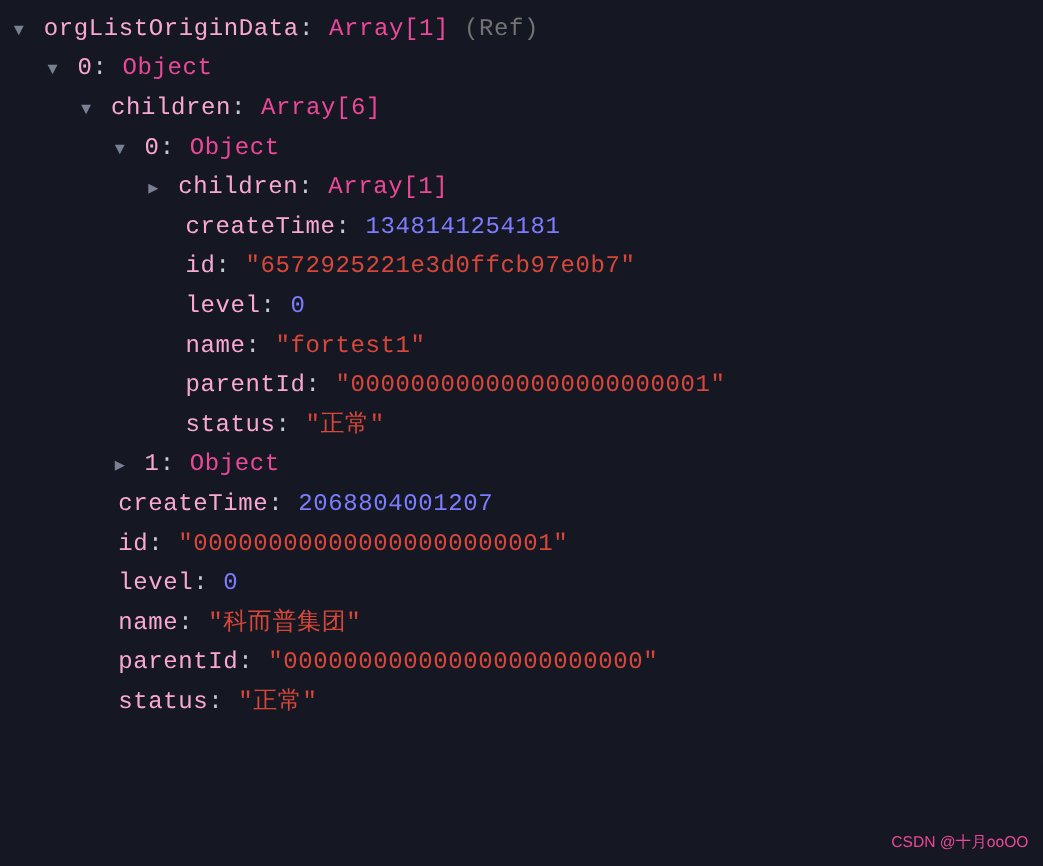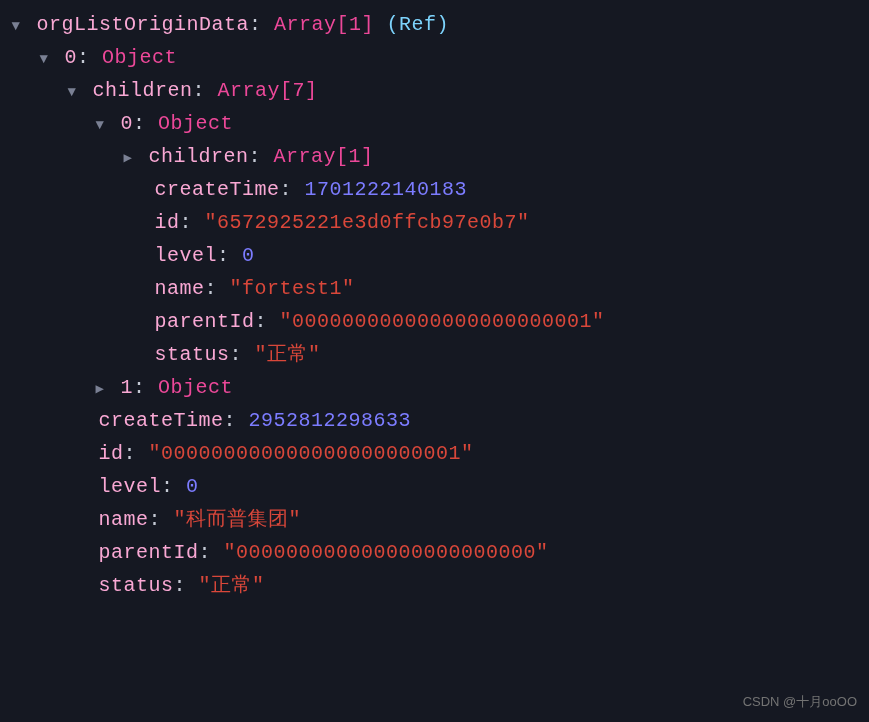--- a/index.html
+++ b/index.html
@@ -50,63 +50,63 @@
     .type {
       color: #ec4899;
     }
     .number {
       color: #7c7cff;
     }
     .string {
       color: #d9473a;
     }
     .ref {
-      color: #7dd3fc;
+      color: #737373;
     }
     .watermark {
       position: absolute;
       bottom: 10px;
       right: 12px;
       font-size: 13px;
-      color: #737373;
+      color: #ec4899;
       font-family: sans-serif;
       letter-spacing: 0;
     }
   </style>
 </head>
 <body>
 
 <div class="line">
   <span class="arrow arrow-down"></span>
   <span class="key">orgListOriginData</span><span class="colon">: </span><span class="type">Array[1]</span> <span class="ref">(Ref)</span>
 </div>
 
 <div class="line">
   <span class="indent" style="width:28px"></span><span class="arrow arrow-down"></span>
   <span class="key">0</span><span class="colon">: </span><span class="type">Object</span>
 </div>
 
 <div class="line">
   <span class="indent" style="width:56px"></span><span class="arrow arrow-down"></span>
-  <span class="key">children</span><span class="colon">: </span><span class="type">Array[7]</span>
+  <span class="key">children</span><span class="colon">: </span><span class="type">Array[6]</span>
 </div>
 
 <div class="line">
   <span class="indent" style="width:84px"></span><span class="arrow arrow-down"></span>
   <span class="key">0</span><span class="colon">: </span><span class="type">Object</span>
 </div>
 
 <div class="line">
   <span class="indent" style="width:112px"></span><span class="arrow arrow-right"></span>
   <span class="key">children</span><span class="colon">: </span><span class="type">Array[1]</span>
 </div>
 
 <div class="line">
   <span class="indent" style="width:134px"></span>
-  <span class="key">createTime</span><span class="colon">: </span><span class="number">1701222140183</span>
+  <span class="key">createTime</span><span class="colon">: </span><span class="number">1348141254181</span>
 </div>
 
 <div class="line">
   <span class="indent" style="width:134px"></span>
   <span class="key">id</span><span class="colon">: </span><span class="string">"6572925221e3d0ffcb97e0b7"</span>
 </div>
 
 <div class="line">
   <span class="indent" style="width:134px"></span>
   <span class="key">level</span><span class="colon">: </span><span class="number">0</span>
@@ -127,21 +127,21 @@
   <span class="key">status</span><span class="colon">: </span><span class="string">"正常"</span>
 </div>
 
 <div class="line">
   <span class="indent" style="width:84px"></span><span class="arrow arrow-right"></span>
   <span class="key">1</span><span class="colon">: </span><span class="type">Object</span>
 </div>
 
 <div class="line">
   <span class="indent" style="width:78px"></span>
-  <span class="key">createTime</span><span class="colon">: </span><span class="number">2952812298633</span>
+  <span class="key">createTime</span><span class="colon">: </span><span class="number">2068804001207</span>
 </div>
 
 <div class="line">
   <span class="indent" style="width:78px"></span>
   <span class="key">id</span><span class="colon">: </span><span class="string">"000000000000000000000001"</span>
 </div>
 
 <div class="line">
   <span class="indent" style="width:78px"></span>
   <span class="key">level</span><span class="colon">: </span><span class="number">0</span>

